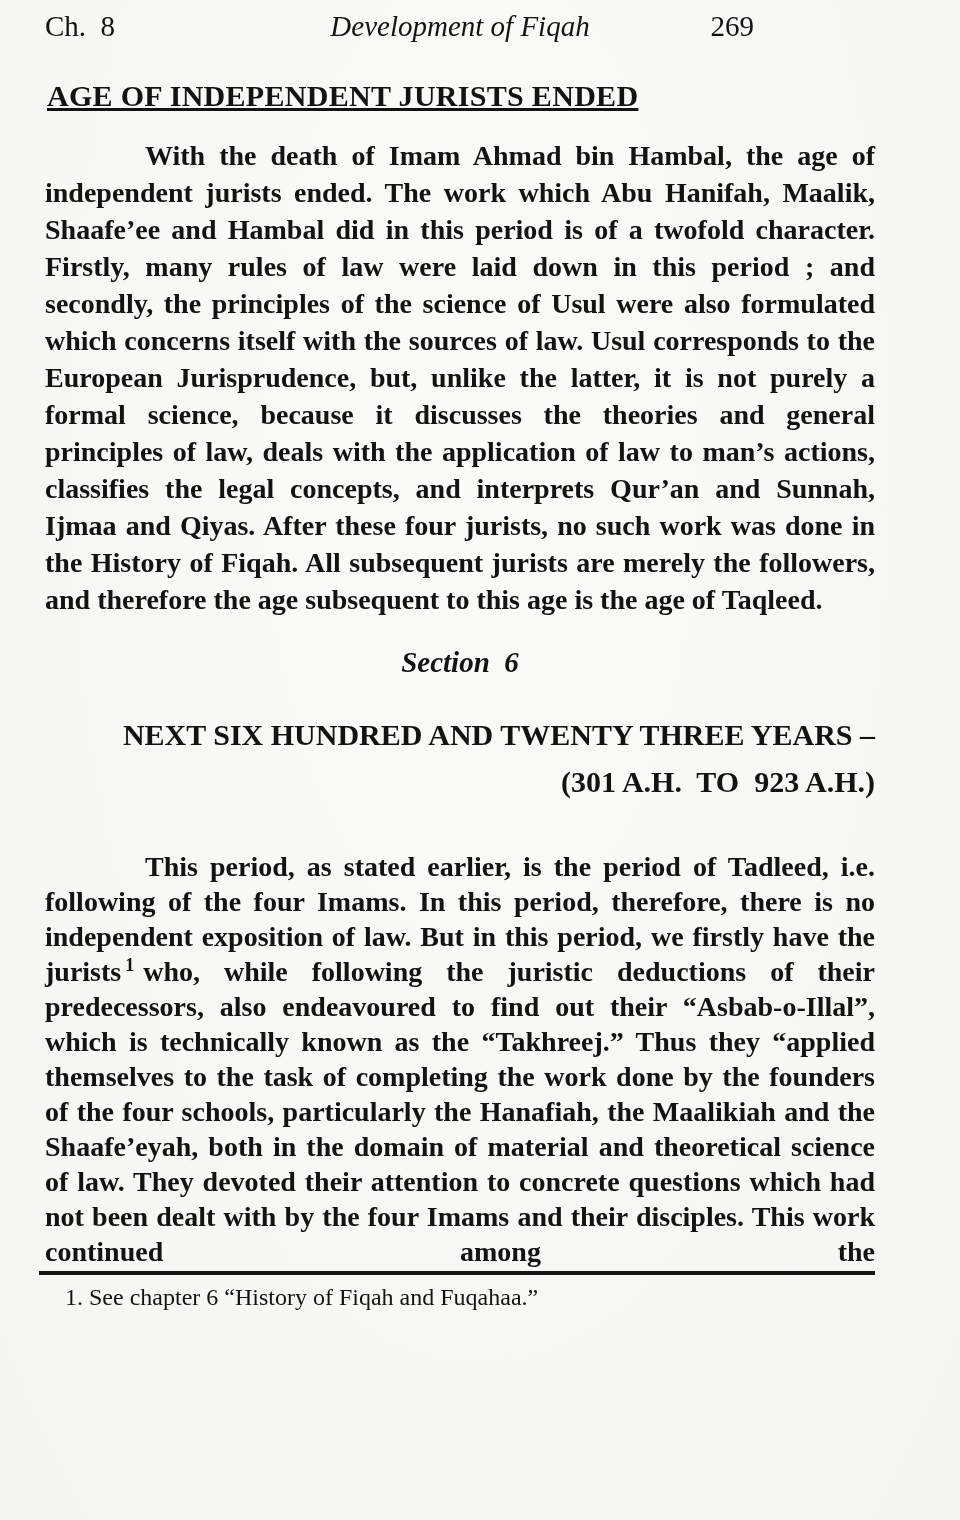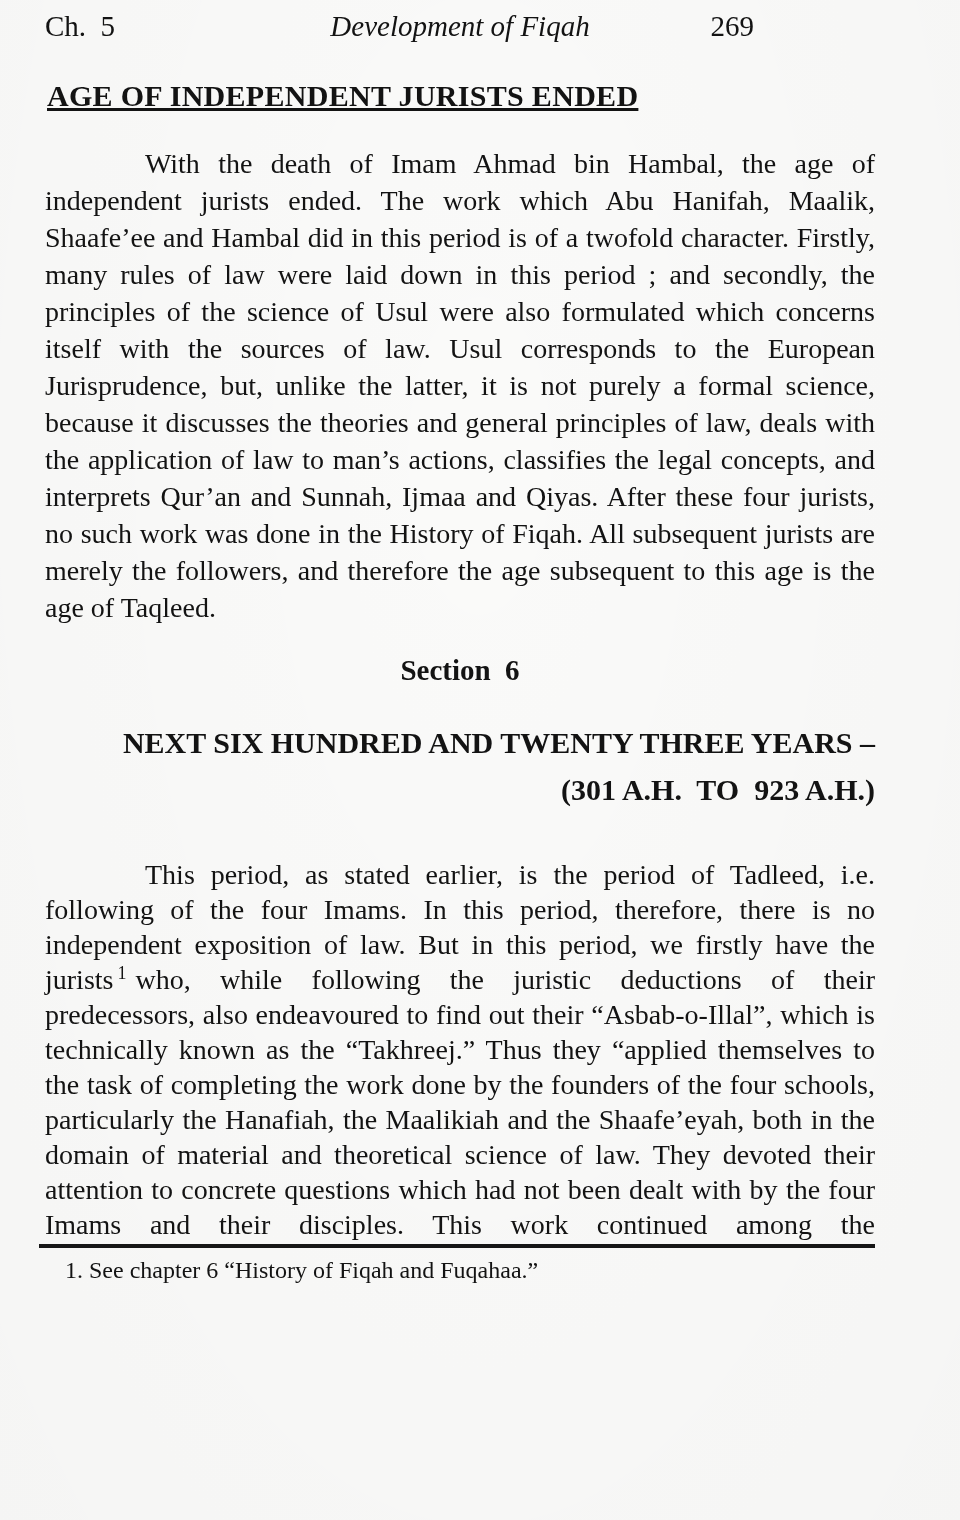--- a/index.html
+++ b/index.html
@@ -30,43 +30,45 @@
   
   .h-jurists {
     margin: 36px 0 0 2px;
     font-size: 30px; font-weight: bold;
     letter-spacing: 0.3px;
     text-decoration: underline;
   }
 
   
   .body-para {
-    margin: 32px 0 0 0;
+    margin: 24px 0 0 0;
     font-size: 28px;
     line-height: 37px;
     text-align: justify;
     text-indent: 100px;
+    font-weight: bold;
   }
   .para-tadleed {
     margin-top: 44px;
     line-height: 35px;
     text-align-last: justify;
   }
   .para-tadleed sup {
     font-size: 18px;
     line-height: 0;
     margin: 0 9px 0 4px;
   }
 
   
   .h-section {
     margin: 28px 0 0 0;
     text-align: center;
     font-size: 29px; font-weight: bold;
     white-space: pre;
+    font-style: italic;
   }
   .h-years {
     margin: 32px 0 0 0;
     text-align: right;
     font-size: 30px; font-weight: bold;
     line-height: 47px;
   }
   .h-years .hline { display: block; white-space: pre; }
 
   
@@ -82,21 +84,21 @@
     font-size: 24px;
     line-height: 30px;
   }
 </style>
 </head>
 <body>
 
 <div class="page">
 
   <header class="running-head">
-    <span class="side">Ch.  5</span>
+    <span class="side">Ch.  8</span>
     <span class="mid">Development of Fiqah</span>
     <span class="side right">269</span>
   </header>
 
   <h1 class="h-jurists">AGE OF INDEPENDENT JURISTS ENDED</h1>
 
   <p class="body-para">With the death of Imam Ahmad bin Hambal, the age of independent jurists ended. The work which Abu Hanifah, Maalik, Shaafe’ee and Hambal did in this period is of a twofold character. Firstly, many rules of law were laid down in this period ; and secondly, the principles of the science of Usul were also formulated which concerns itself with the sources of law. Usul corresponds to the European Jurisprudence, but, unlike the latter, it is not purely a formal science, because it discusses the theories and general principles of law, deals with the application of law to man’s actions, classifies the legal concepts, and interprets Qur’an and Sunnah, Ijmaa and Qiyas. After these four jurists, no such work was done in the History of Fiqah. All subsequent jurists are merely the followers, and therefore the age subsequent to this age is the age of Taqleed.</p>
 
   <h2 class="h-section">Section  6</h2>
 

